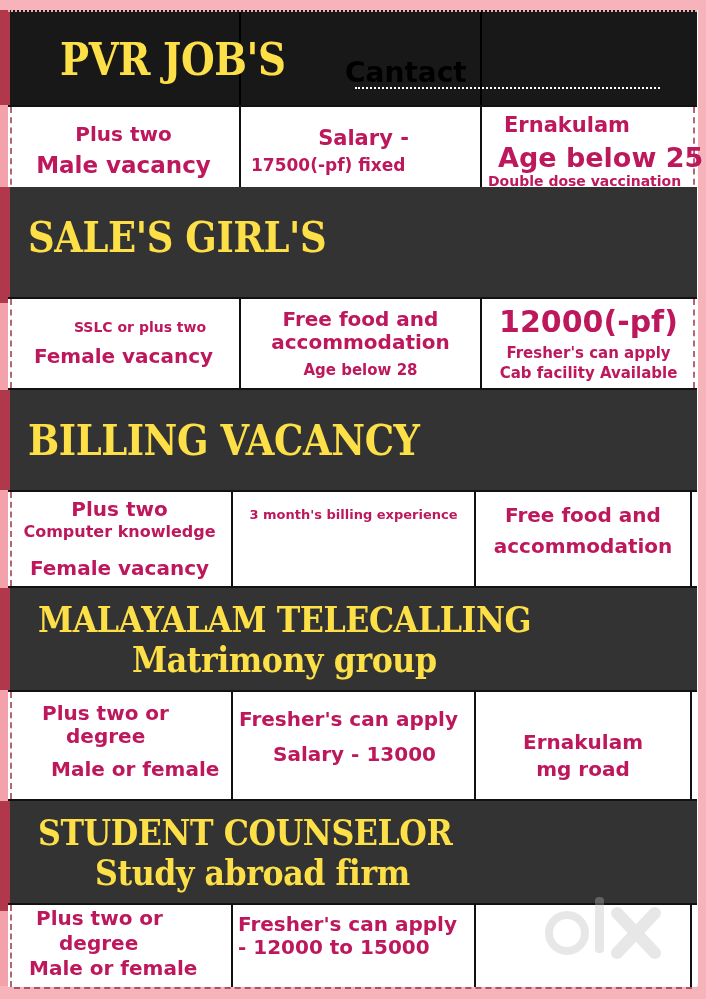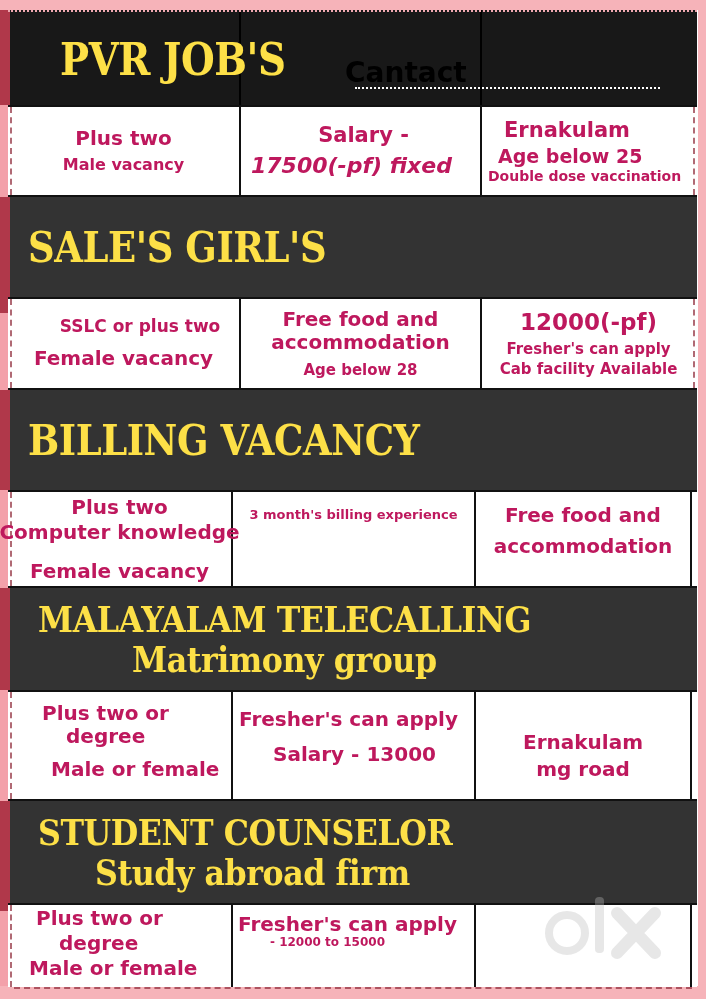--- a/index.html
+++ b/index.html
@@ -51,70 +51,70 @@
 <div class="contact">Cantact</div>
 <div class="contact-line"></div>
 
 <div class="row" style="top:105px;height:92px;">
   <div class="dash-l"></div>
   <div class="div-v" style="left:231px;"></div>
   <div class="div-v" style="left:472px;"></div>
   <div class="dash-r"></div>
   <div class="cell" style="left:0;width:231px;align-items:center;">
     <span class="t" style="font-size:20px;margin-bottom:6px;">Plus two</span>
-    <span class="t" style="font-size:16px;">Male vacancy</span>
+    <span class="t" style="font-size:23px;">Male vacancy</span>
   </div>
   <div class="cell" style="left:233px;width:239px;padding-left:6px;">
     <span class="t" style="font-size:21px;margin-bottom:6px;text-align:center;">Salary -</span>
-    <span class="t" style="font-size:22px;padding-left:4px;font-style:italic;">17500(-pf) fixed</span>
+    <span class="t" style="font-size:17px;padding-left:4px;">17500(-pf) fixed</span>
   </div>
   <div class="cell" style="left:474px;width:213px;padding-left:6px;">
     <span class="t" style="font-size:21px;padding-left:16px;margin-bottom:4px;">Ernakulam</span>
-    <span class="t" style="font-size:19px;padding-left:10px;margin-bottom:0;">Age below 25</span>
+    <span class="t" style="font-size:27px;padding-left:10px;margin-bottom:0;">Age below 25</span>
     <span class="t" style="font-size:14px;">Double dose vaccination</span>
   </div>
 </div>
 
-<div class="band" style="top:197px;height:116px;">
+<div class="band" style="top:187px;height:116px;">
   <div class="edge"></div>
   <div class="heading" style="left:20px;top:26px;font-size:42px;">SALE'S GIRL'S</div>
 </div>
 <div class="row" style="top:297px;height:93px;">
   <div class="dash-l"></div>
   <div class="div-v" style="left:231px;"></div>
   <div class="div-v" style="left:472px;"></div>
   <div class="dash-r"></div>
   <div class="cell" style="left:0;width:231px;align-items:center;">
-    <span class="t" style="font-size:17px;margin-bottom:10px;margin-left:33px;">SSLC or plus two</span>
+    <span class="t" style="font-size:14px;margin-bottom:10px;margin-left:33px;">SSLC or plus two</span>
     <span class="t" style="font-size:20px;">Female vacancy</span>
   </div>
   <div class="cell" style="left:233px;width:239px;align-items:center;">
     <span class="t" style="font-size:20px;">Free food and</span>
     <span class="t" style="font-size:20px;margin-bottom:8px;">accommodation</span>
     <span class="t" style="font-size:15px;">Age below 28</span>
   </div>
   <div class="cell" style="left:474px;width:213px;align-items:center;">
-    <span class="t" style="font-size:23px;margin-bottom:6px;">12000(-pf)</span>
+    <span class="t" style="font-size:30px;margin-bottom:6px;">12000(-pf)</span>
     <span class="t" style="font-size:15px;margin-bottom:3px;">Fresher's can apply</span>
     <span class="t" style="font-size:15px;">Cab facility Available</span>
   </div>
 </div>
 
 <div class="band" style="top:390px;height:100px;">
   <div class="edge"></div>
   <div class="heading" style="left:20px;top:26px;font-size:42px;">BILLING VACANCY</div>
 </div>
 <div class="row" style="top:490px;height:98px;">
   <div class="dash-l"></div>
   <div class="div-v" style="left:223px;"></div>
   <div class="div-v" style="left:466px;"></div>
   <div class="div-v" style="left:682px;"></div>
   <div class="cell" style="left:0;width:223px;align-items:center;">
     <span class="t" style="font-size:20px;margin-bottom:2px;">Plus two</span>
-    <span class="t" style="font-size:20px;margin-bottom:16px;">Computer knowledge</span>
+    <span class="t" style="font-size:16px;margin-bottom:16px;">Computer knowledge</span>
     <span class="t" style="font-size:20px;">Female vacancy</span>
   </div>
   <div class="cell" style="left:225px;width:241px;justify-content:flex-start;padding-top:16px;align-items:center;">
     <span class="t" style="font-size:13px;margin-bottom:10px;">3 month's billing experience</span>
   </div>
   <div class="cell" style="left:468px;width:214px;justify-content:flex-start;padding-top:12px;align-items:center;">
     <span class="t" style="font-size:20px;margin-bottom:8px;">Free food and</span>
     <span class="t" style="font-size:20px;">accommodation</span>
   </div>
 </div>
@@ -154,21 +154,21 @@
   <div class="div-v" style="left:223px;"></div>
   <div class="div-v" style="left:466px;"></div>
   <div class="div-v" style="left:682px;"></div>
   <div class="cell" style="left:0;width:223px;justify-content:flex-start;padding-top:2px;">
     <span class="t" style="font-size:20px;padding-left:28px;">Plus two or</span>
     <span class="t" style="font-size:20px;padding-left:51px;margin-top:2px;">degree</span>
     <span class="t" style="font-size:20px;padding-left:21px;margin-top:2px;">Male or female</span>
   </div>
   <div class="cell" style="left:225px;width:241px;justify-content:flex-start;padding-top:8px;padding-left:5px;">
     <span class="t" style="font-size:20px;">Fresher's can apply</span>
-    <span class="t" style="font-size:12px;margin-left:32px;">- 12000 to 15000</span>
+    <span class="t" style="font-size:20px;">- 12000 to 15000</span>
   </div>
 </div>
 <div class="bottom-dash"></div>
 
 <svg class="olx" viewBox="0 0 125 70">
   <circle cx="22" cy="40" r="18" fill="none" stroke="#bbbbbb" stroke-width="8"></circle>
   <rect x="50" y="4" width="9" height="56" rx="4" fill="#bbbbbb"></rect>
   <path d="M72 20 L110 60 M110 20 L72 60" stroke="#bbbbbb" stroke-width="12" stroke-linecap="round" fill="none"></path>
 </svg>
 

